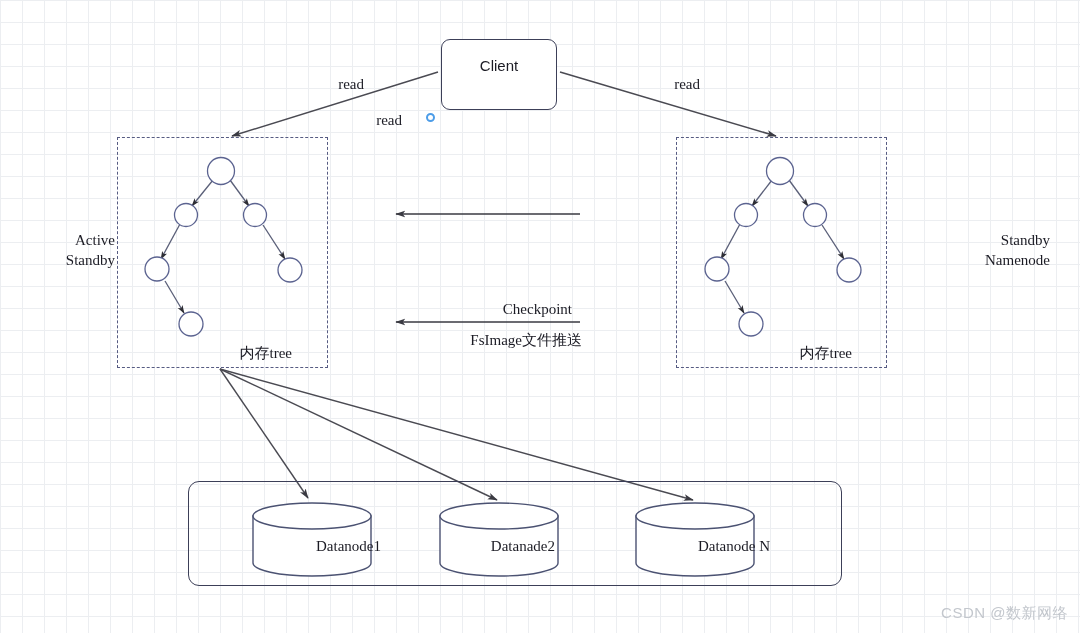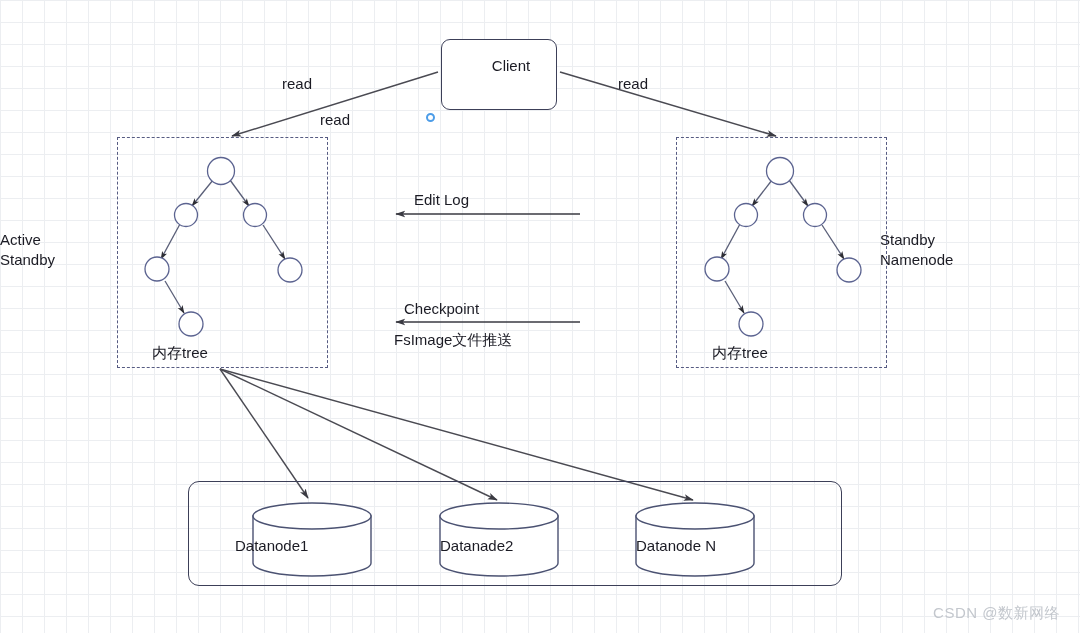--- a/index.html
+++ b/index.html
@@ -28,21 +28,22 @@
     width: 1080px;
     height: 633px;
     pointer-events: none;
   }
   .lbl {
     position: absolute;
     color: #1b1b24;
     font-size: 15px;
     line-height: 1.35;
     white-space: pre;
-    text-align: left;
+    text-align: right;
+    font-family: Liberation Serif, serif;
   }
   .box-label {
     position: absolute;
     display: flex;
     align-items: center;
     justify-content: center;
     text-align: center;
     color: #1b1b24;
     font-size: 15px;
   }
@@ -75,21 +76,21 @@
   .port-dot {
     position: absolute;
     width: 9px; height: 9px;
     border: 2px solid #4d9de8;
     border-radius: 50%;
     background: #ffffff;
     box-sizing: border-box;
   }
   #watermark {
     position: absolute;
-    right: 20px; bottom: 10px;
+    right: 12px; bottom: 10px;
     color: #c3c7cd;
     font-size: 15px;
     letter-spacing: 0.5px;
     white-space: pre;
   }
 </style>
 </head>
 <body>
 
 <div id="canvas">
@@ -152,45 +153,44 @@
       <path d="M440,516 L440,563 A59,13 0 0,0 558,563 L558,516 Z" fill="#ffffff" stroke="#4b5272" stroke-width="1.4"></path>
       <ellipse cx="499" cy="516" rx="59" ry="13" fill="#ffffff" stroke="#4b5272" stroke-width="1.4"></ellipse>
     </g>
     <g>
       <path d="M636,516 L636,563 A59,13 0 0,0 754,563 L754,516 Z" fill="#ffffff" stroke="#4b5272" stroke-width="1.4"></path>
       <ellipse cx="695" cy="516" rx="59" ry="13" fill="#ffffff" stroke="#4b5272" stroke-width="1.4"></ellipse>
     </g>
   </svg>
 
   <div id="client-box"></div>
-  <div class="box-label" style="left:441px; top:39px; width:116px; height:53px;margin-left:12px;">Client</div>
+  <div class="box-label" style="left:441px; top:39px; width:116px; height:53px;">Client</div>
 
   <span class="port-dot" style="left:426px; top:113px;"></span>
 
   <div class="dashbox" id="nn-active"></div>
   <div class="dashbox" id="nn-standby"></div>
 
   <div id="dn-container"></div>
 
   <div class="lbl" style="left:0px; top:230px; width:115px;">Active
 Standby</div>
   <div class="lbl" style="left:880px; top:230px; width:170px;">Standby
 Namenode</div>
 
   <div class="lbl" style="left:152px; top:343px; width:140px;">内存tree</div>
   <div class="lbl" style="left:712px; top:343px; width:140px;">内存tree</div>
 
   <div class="lbl" style="left:282px; top:74px; width:82px;">read</div>
   <div class="lbl" style="left:320px; top:110px; width:82px;">read</div>
   <div class="lbl" style="left:618px; top:74px; width:82px;">read</div>
 
-  <div class="lbl" style="left:414px; top:190px; width:148px;">Edit Log</div>
 
   <div class="lbl" style="left:404px; top:299px; width:168px;">Checkpoint</div>
   <div class="lbl" style="left:394px; top:330px; width:188px;">FsImage文件推送</div>
 
-  <div class="lbl" style="left:235px; top:536px; width:128px;">Datanode1</div>
-  <div class="lbl" style="left:440px; top:536px; width:108px;">Datanade2</div>
+  <div class="lbl" style="left:253px; top:536px; width:128px;">Datanode1</div>
+  <div class="lbl" style="left:440px; top:536px; width:108px;padding-left:7px;">Datanade2</div>
   <div class="lbl" style="left:636px; top:536px; width:134px;">Datanode N</div>
 
   <div id="watermark">CSDN @数新网络</div>
 
 </div>
 
 </body></html>

